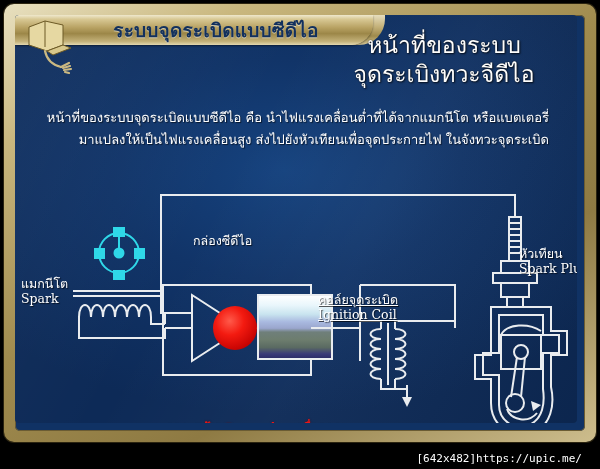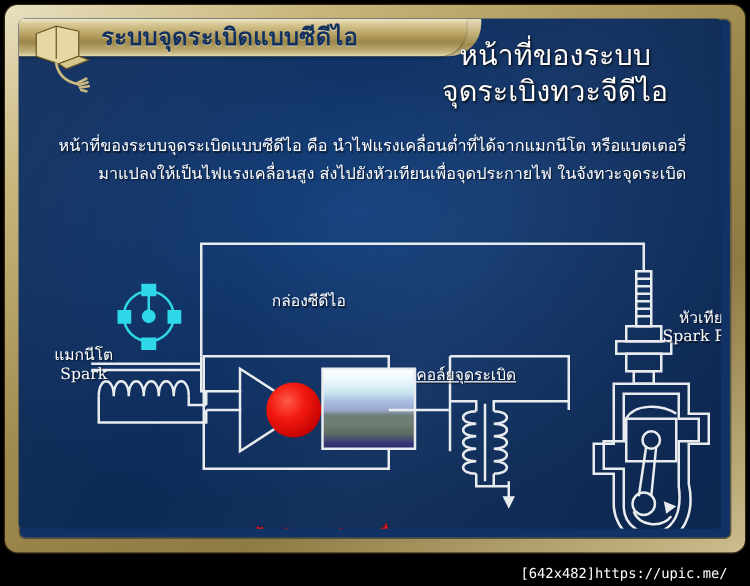--- a/index.html
+++ b/index.html
@@ -32,42 +32,42 @@
           background:linear-gradient(180deg,#efe8cd 0%,#d8c894 14%,#b8a263 42%,#9c8748 62%,#c3b179 88%,#e3d8b0 100%);
           border-top-left-radius:3px;
           border-bottom-right-radius:22px;
           box-shadow:0 1px 2px rgba(0,0,0,.45);}
   #bannerTail{position:absolute;left:336px;top:0;width:34px;height:30px;
           background:linear-gradient(180deg,#e6ddbd 0%,#c3b078 40%,#9d8a4c 70%,#d6c897 100%);
           border-bottom-right-radius:26px;}
   #bannerTitle{position:absolute;left:66px;top:3px;width:270px;height:32px;line-height:24px;
           font-family:"DejaVu Sans","Liberation Sans",sans-serif;
           font-size:19px;font-weight:bold;color:#12305d;letter-spacing:.2px;
-          text-shadow:0 1px 0 rgba(255,255,255,.45);white-space:nowrap;}
+          text-shadow:0 1px 0 rgba(255,255,255,.45);white-space:nowrap;text-align:center;}
 
   
   #bookIcon{position:absolute;left:8px;top:2px;width:62px;height:62px;}
 
   
   #slideTitle{position:absolute;left:300px;top:16px;width:258px;text-align:center;
           font-size:23px;font-weight:normal;color:#fdfdfd;line-height:1.28;
           text-shadow:1px 1px 2px rgba(0,0,0,.75), 0 0 1px rgba(0,0,0,.9);}
 
   
   #bodyText{position:absolute;left:28px;top:92px;width:506px;text-align:center;
           font-size:13px;color:#ffffff;line-height:1.72;
           text-shadow:1px 1px 1px rgba(0,0,0,.6);}
   #bodyText div{white-space:nowrap;text-align:right;}
 
   
   #diagram{position:absolute;left:0;top:150px;width:562px;height:258px;}
   #diagram svg{display:block;}
 
   
-  .dlabel{position:absolute;color:#ffffff;text-align:center;line-height:1.22;
+  .dlabel{position:absolute;color:#ffffff;text-align:left;line-height:1.22;
           text-shadow:1px 1px 1px rgba(0,0,0,.65);}
   .dlabel .th{font-size:12.5px;display:block;}
   .dlabel .en{font-size:12.5px;font-family:"DejaVu Serif","Liberation Serif",serif;display:block;}
 
   #lblMagnet{left:6px;top:261px;width:92px;}
   #lblCdi{left:178px;top:218px;width:108px;}
   #lblCoil{left:303px;top:277px;width:110px;text-decoration:underline;}
   #lblPlug{left:504px;top:231px;width:92px;}
 
   
@@ -256,20 +256,21 @@
       <span class="th">แมกนีโต</span>
       <span class="en">Spark</span>
     </div>
 
     <div class="dlabel" id="lblCdi">
       <span class="th">กล่องซีดีไอ</span>
     </div>
 
     <div class="dlabel" id="lblCoil">
       <span class="th">คอล์ยจุดระเบิด</span>
+      <span class="en">Ignition Coil</span>
     </div>
 
     <div class="dlabel" id="lblPlug">
       <span class="th">หัวเทียน</span>
       <span class="en">Spark Plug</span>
     </div>
 
     <div id="hint">เคาะแป้น Space bar เพื่อออก</div>
   </div>
 

